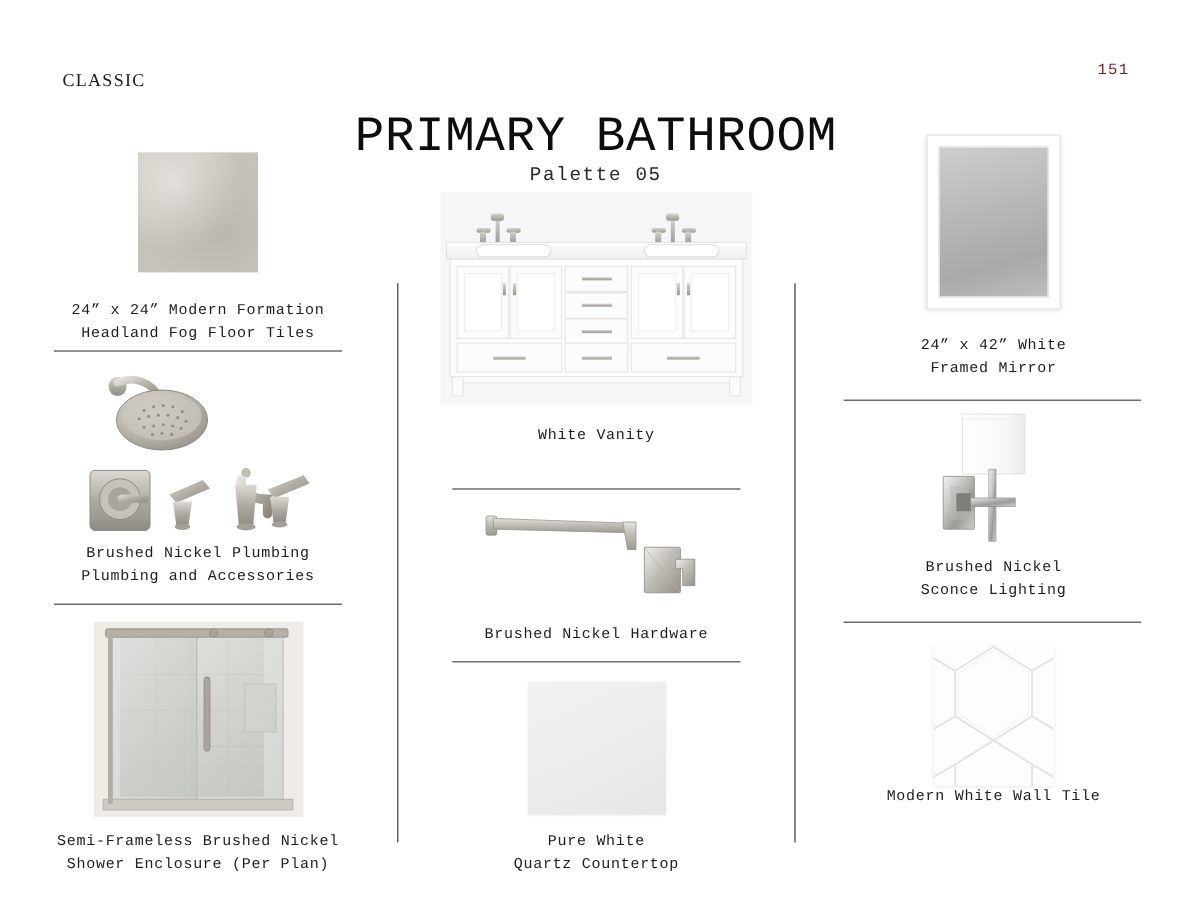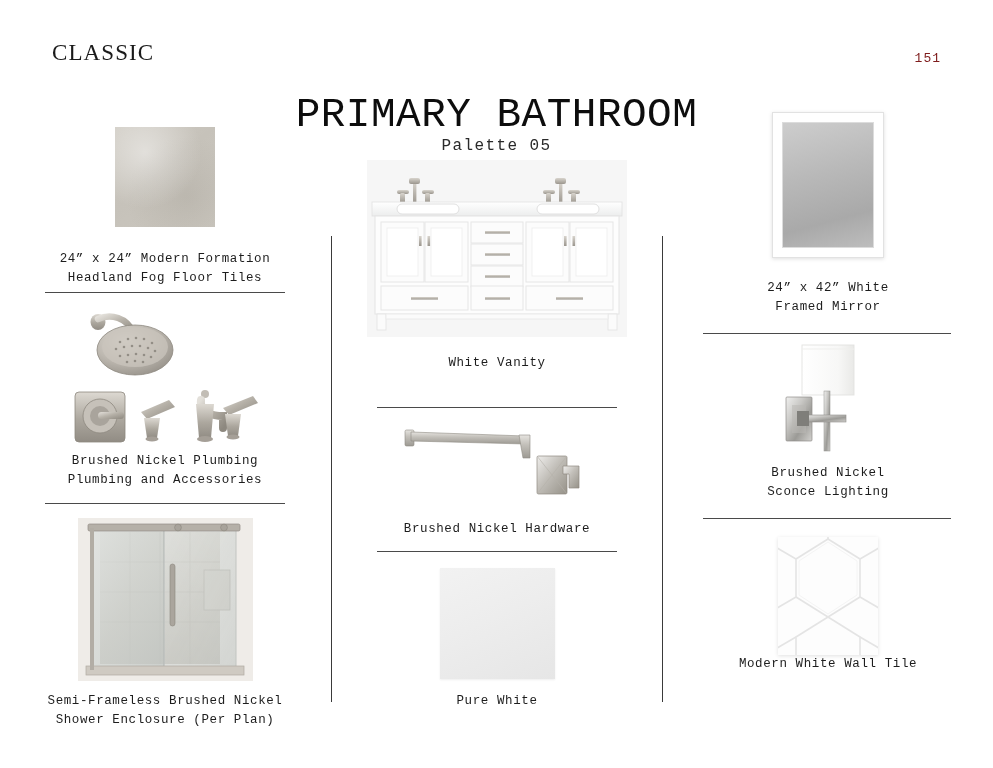--- a/index.html
+++ b/index.html
@@ -16,23 +16,23 @@
     width: 993px;
     height: 768px;
     background: #ffffff;
     overflow: hidden;
   }
 
   
   .collection-title {
     position: absolute;
     left: 52px;
-    top: 40px;
+    top: 60px;
     font-family: "Liberation Serif", serif;
-    font-size: 23px;
+    font-size: 15px;
     letter-spacing: 1.1px;
     color: #1a1a1a;
     white-space: nowrap;
   }
   .page-number {
     position: absolute;
     right: 52px;
     top: 51px;
     font-family: "Liberation Mono", monospace;
     font-size: 13px;
@@ -393,20 +393,21 @@
         <path d="M166 48 L182 48 L182 70 L172 70 L172 56 L166 56 Z" fill="url(#nhook)" stroke="#8f8b83" stroke-width="0.7"></path>
       </svg>
     </div>
     <div class="caption" style="margin-top:22px;">Brushed Nickel Hardware</div>
   </div>
   <div class="rule" style="left:377px; top:551px; width:240px;"></div>
 
   <div class="item" style="left:377px; top:568px; width:240px;">
     <div class="item-media quartz-swatch"></div>
     <div class="caption" style="margin-top:13px;">Pure White</div>
+    <div class="caption">Quartz Countertop</div>
   </div>
 
   <div class="item" style="left:708px; top:112px; width:240px;">
     <div class="item-media mirror-frame">
       <div class="mirror-inner"></div>
     </div>
     <div class="caption" style="margin-top:21px;">24” x 42” White</div>
     <div class="caption">Framed Mirror</div>
   </div>
   <div class="rule" style="left:703px; top:333px; width:248px;"></div>

